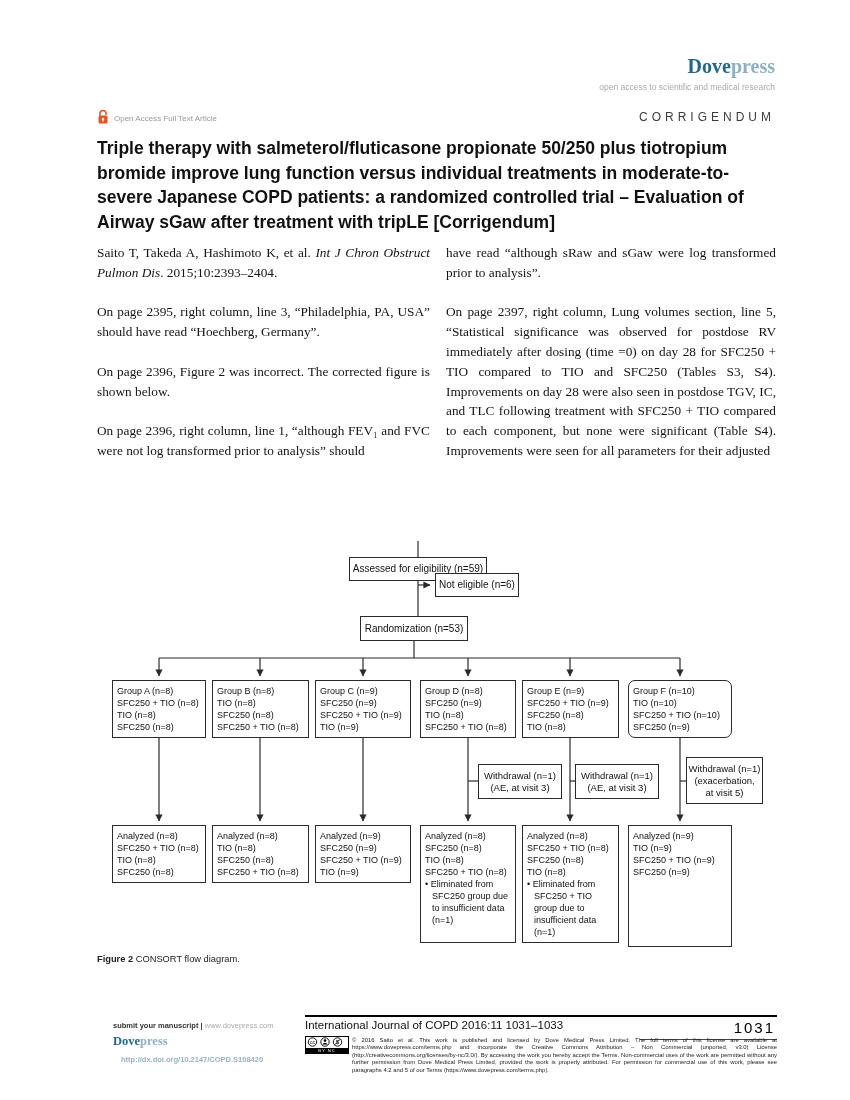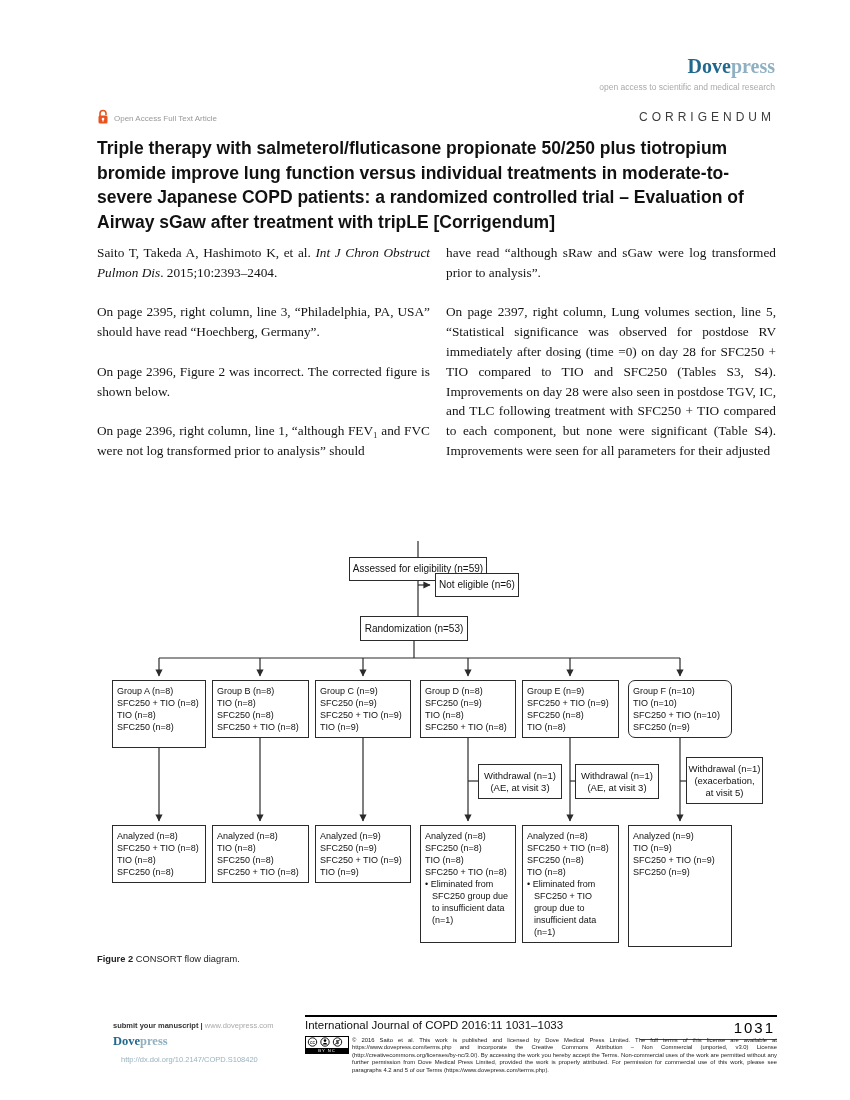--- a/index.html
+++ b/index.html
@@ -47,21 +47,21 @@
 
   
   .f-rule-thick { position:absolute; left:305px; top:1015px; width:472px; height:2.4px; background:#000; }
   .f-rule-thin  { position:absolute; left:640px; top:1039px; width:137px; height:1px; background:#444; }
   .f-left { position:absolute; left:97px; top:1021px; width:200px;margin-left:16px; }
   .f-submit { font-size:7.5px; color:#333; font-weight:bold; }
   .f-submit .url { font-weight:normal; color:#aaa; }
   .f-dove { font-family:"Liberation Serif", serif; font-weight:bold; font-size:12.5px; margin-top:4px; }
   .f-dove .dove { color:#21688e; } .f-dove .press { color:#8fb0c2; }
   .f-doi { font-size:7.5px; color:#333; margin-top:6px; }
-  .f-doi .url { color:#9ab2bf; font-weight:normal;padding-left:8px;}
+  .f-doi .url { color:#9ab2bf; font-weight:bold;padding-left:8px;}
   .f-citation { position:absolute; left:305px; top:1019px; font-size:11.5px; color:#111; }
   .f-pagenum { position:absolute; right:75px; top:1019px; font-size:15px; font-weight:normal;
                letter-spacing:2px; color:#000; }
   .cc-badge { position:absolute; left:305px; top:1036px; }
   .f-license { position:absolute; left:352px; top:1037px; width:425px; font-size:5.9px;
                line-height:7.4px; color:#222; text-align:justify; }
 </style>
 </head>
 <body>
 
@@ -125,21 +125,21 @@
         <line x1="371" y1="266" x2="381" y2="266"></line>
         <line x1="473" y1="266" x2="478" y2="266"></line>
         <line x1="583" y1="266" x2="589" y2="266"></line>
       </g>
     </svg>
 
     <div class="dbox center top-box" style="left:252px; top:2px; width:138px; height:24px;margin-top:40px;">Assessed for eligibility (n=59)</div>
     <div class="dbox center top-box" style="left:338px; top:58px; width:84px; height:24px;">Not eligible (n=6)</div>
     <div class="dbox center top-box" style="left:263px; top:101px; width:108px; height:25px;">Randomization (n=53)</div>
 
-    <div class="dbox" style="left:15px;  top:165px; width:94px;  height:68px;">
+    <div class="dbox" style="left:15px;  top:165px; width:94px;  height:58px;">
         <div class="bline">Group A (n=8)</div>
         <div class="bline">SFC250 + TIO (n=8)</div>
         <div class="bline">TIO (n=8)</div>
         <div class="bline">SFC250 (n=8)</div>
       </div>
     <div class="dbox" style="left:115px; top:165px; width:97px;  height:58px;">
         <div class="bline">Group B (n=8)</div>
         <div class="bline">TIO (n=8)</div>
         <div class="bline">SFC250 (n=8)</div>
         <div class="bline">SFC250 + TIO (n=8)</div>

